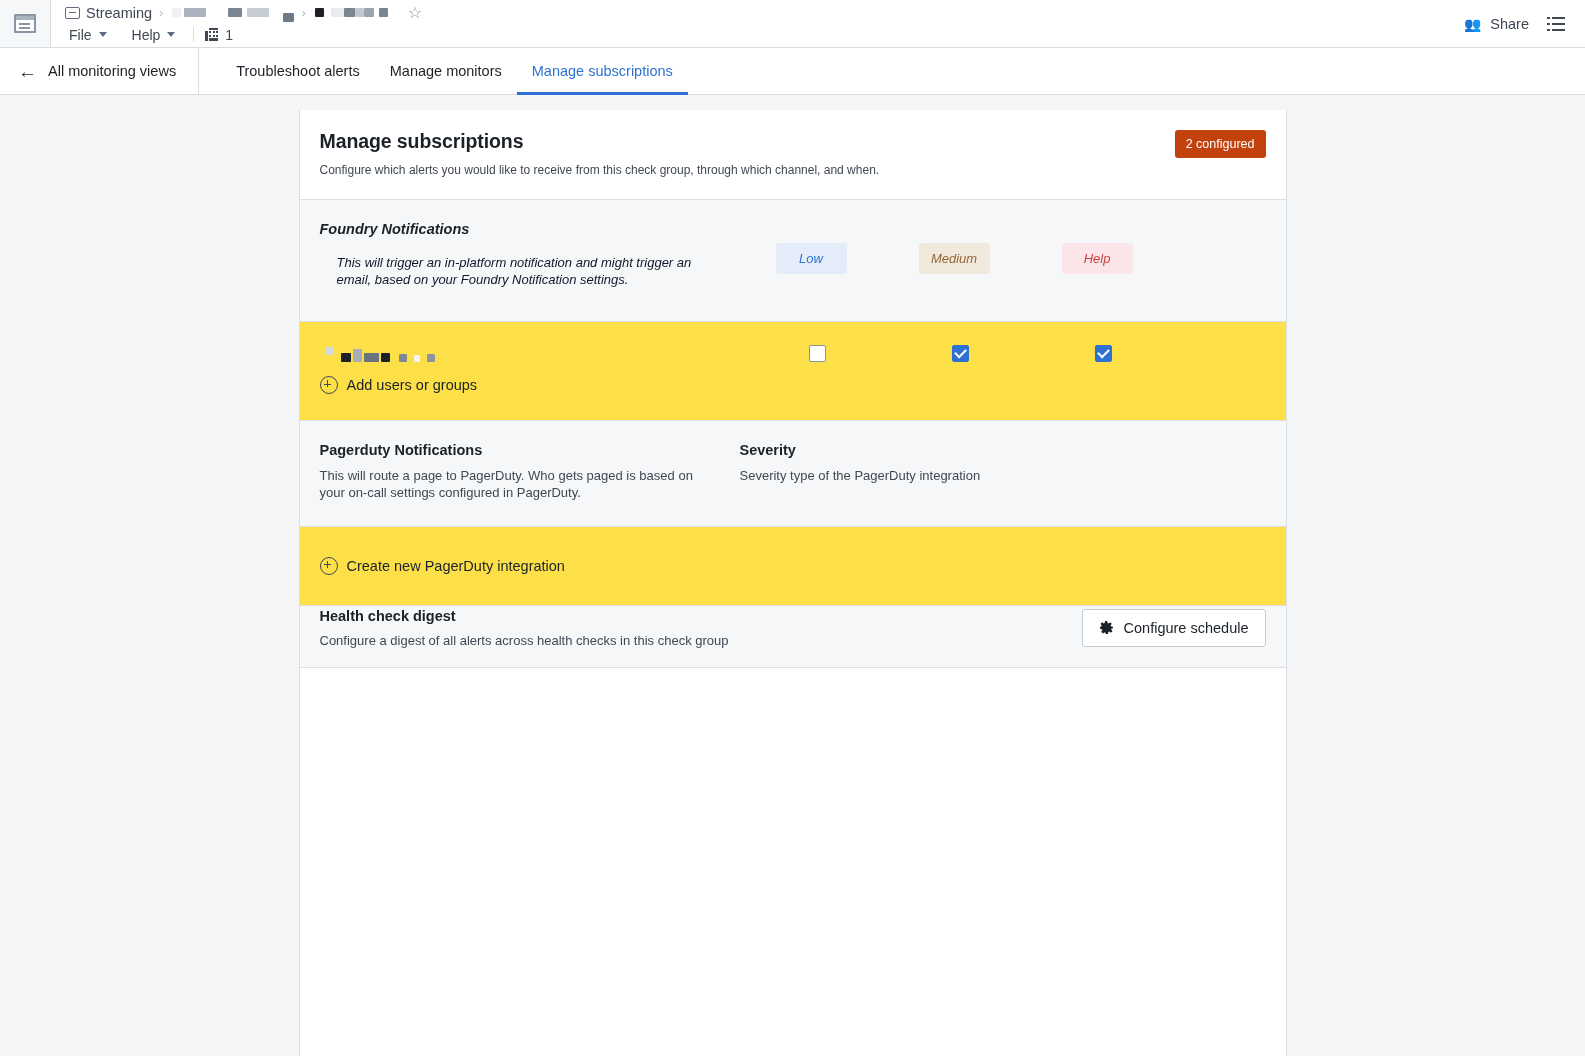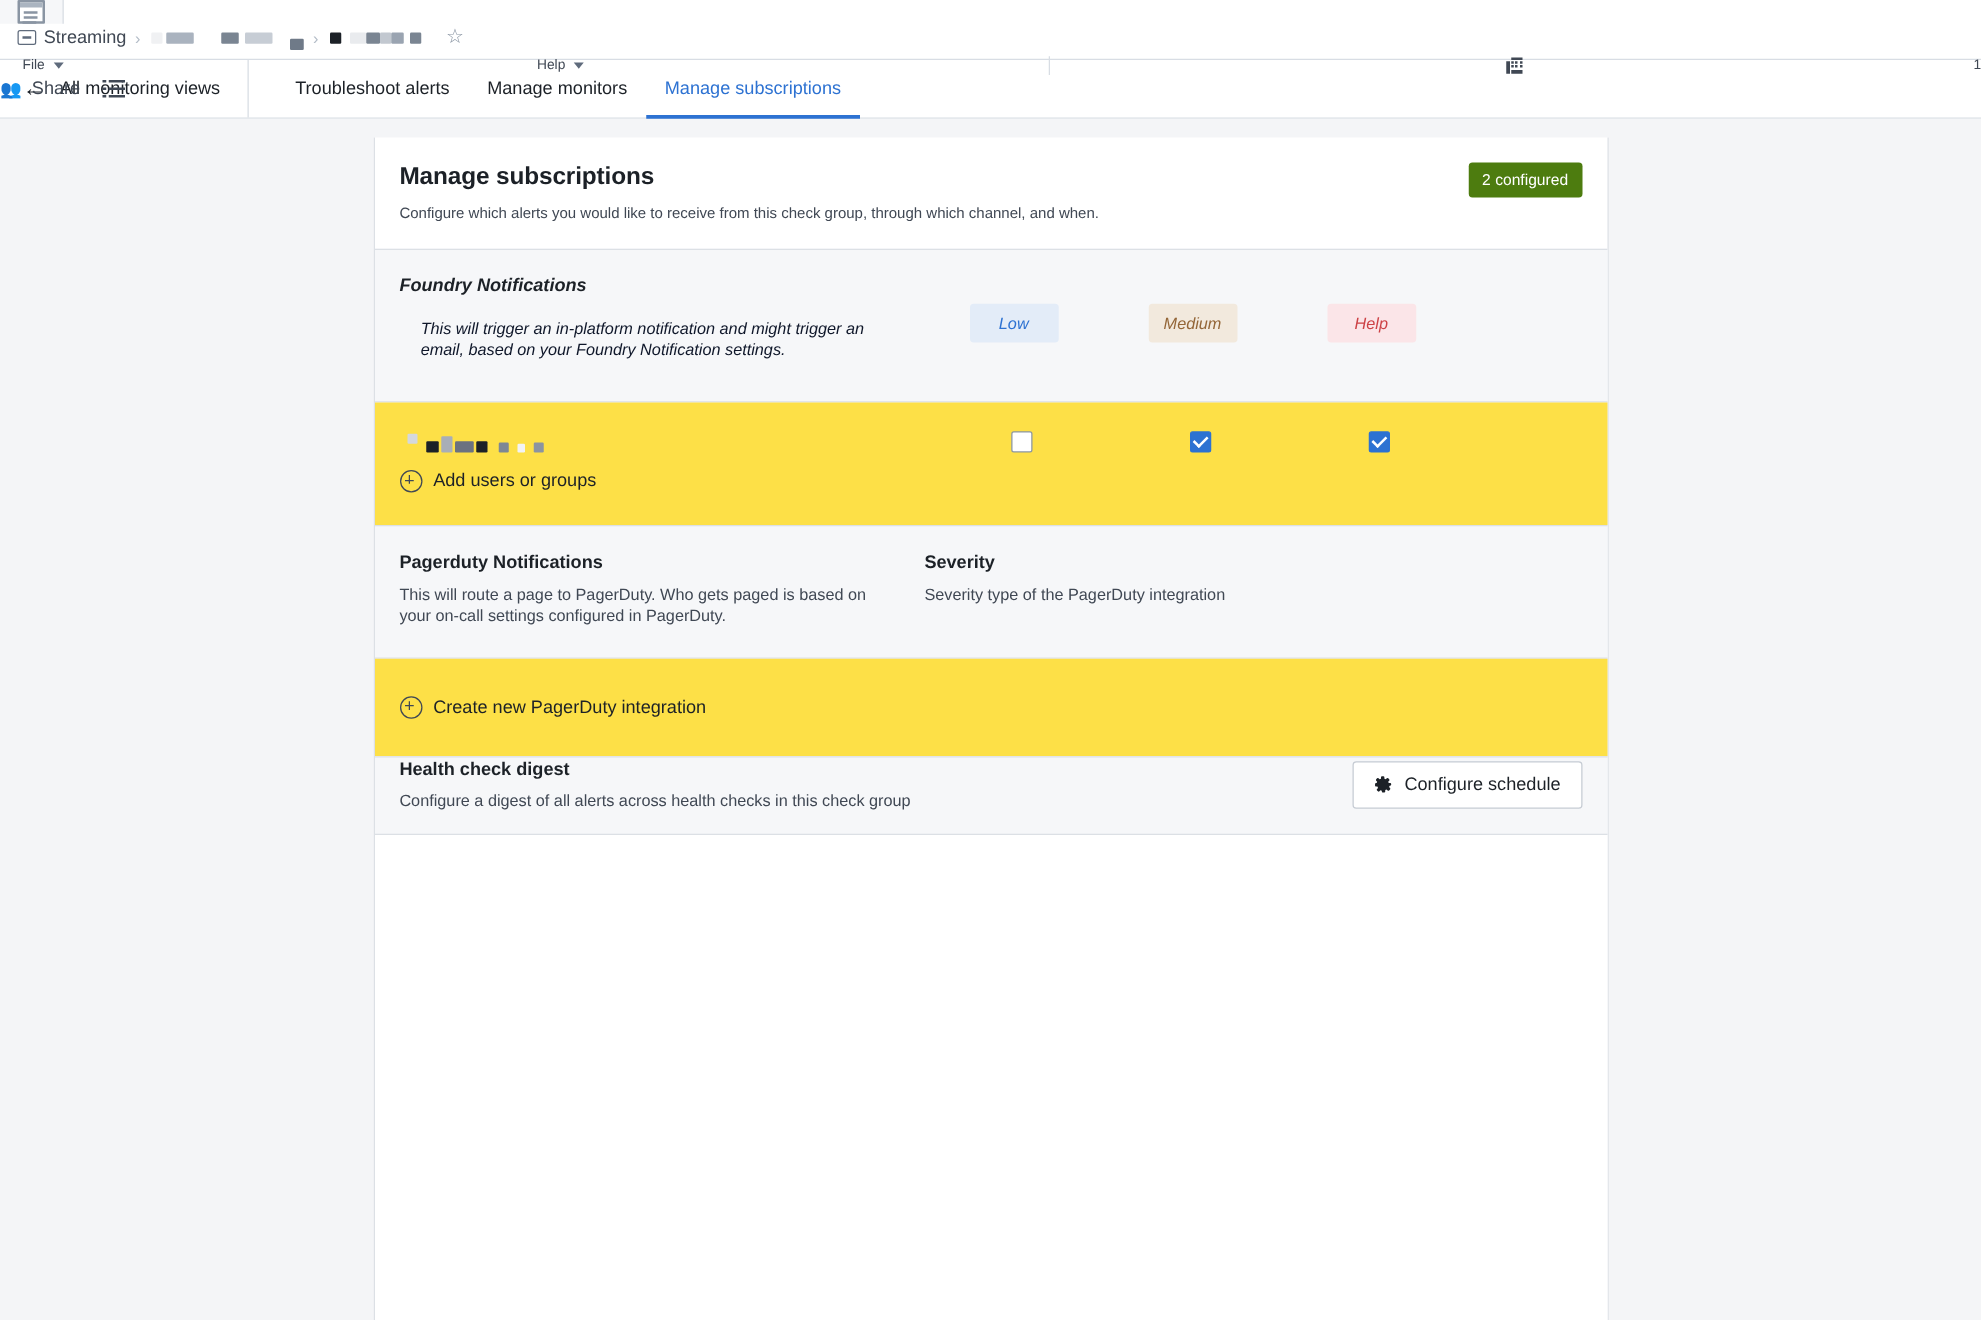--- a/index.html
+++ b/index.html
@@ -16,21 +16,20 @@
   }
 
   
   .topbar {
     height: 47px;
     display: flex;
     align-items: stretch;
     background: #ffffff;
     border-bottom: 1px solid #d8dde4;
     position: relative;
-    flex-direction: column;
   }
   .app-icon-cell {
     width: 50px;
     background: #f6f7f9;
     border-right: 1px solid #d8dde4;
     display: flex;
     align-items: center;
     justify-content: center;
   }
   .win-icon {
@@ -107,23 +106,22 @@
     margin-left: 14px;
     color: #8a95a3;
     font-size: 16px;
     line-height: 1;
   }
   .menu-row {
     display: flex;
     align-items: center;
     height: 22px;
     gap: 0px;
-    font-size: 11px;
+    font-size: 14px;
     color: #404854;
-    justify-content: space-between;
   }
   .menu-item {
     padding: 2px 7px 2px 4px;
     display: flex;
     align-items: center;
     gap: 7px;
     cursor: default;
   }
   .caret {
     width: 0; height: 0;
@@ -269,21 +267,21 @@
     font-weight: bold;
     color: #1c2127;
     letter-spacing: -0.1px;
   }
   .hdr p {
     margin: 0;
     font-size: 12px;
     color: #404854;
   }
   .chip {
-    background: #4d7c0f;
+    background: #c2410c;
     color: #ffffff;
     font-size: 12.5px;
     padding: 7px 11px;
     border-radius: 3px;
     white-space: nowrap;
   }
 
   
   .notif-row {
     display: flex;

